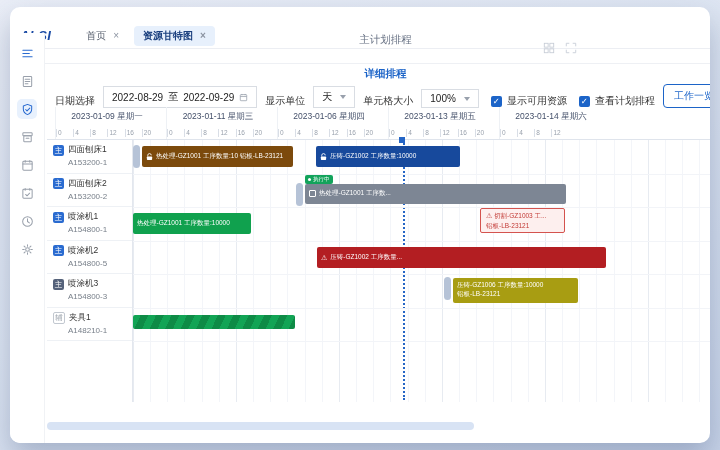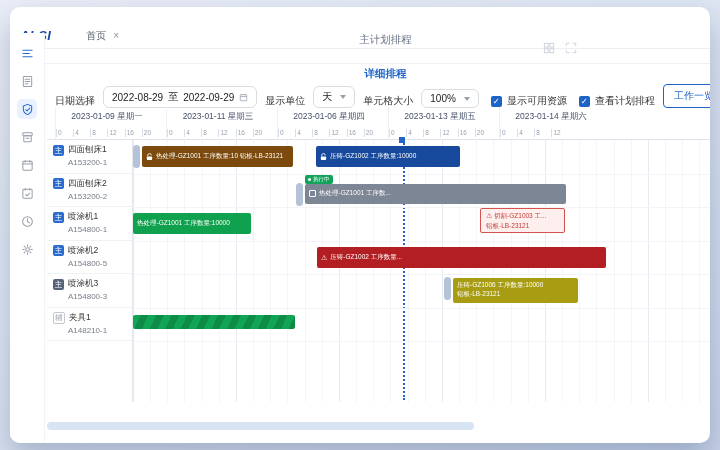--- a/index.html
+++ b/index.html
@@ -30,21 +30,21 @@
   .viewtabs{height:30px;display:flex;align-items:center;padding-left:16px;gap:10px;border-bottom:1px solid #eef0f4;position:relative;flex-direction:column;}
   .vt-main{font-size:10.5px;color:#667083;}
   .vt-sep{width:1px;height:11px;background:#e0e3e9;}
   .vt-detail{font-size:10.5px;color:#1c64c8;font-weight:bold;}
   .vt-icons{position:absolute;left:498px;top:9px;display:flex;gap:10px;}
   .vt-icons svg{stroke:#c6ccd6;fill:none;stroke-width:1;}
 
   
   .toolbar{height:44px;display:flex;align-items:flex-end;padding-left:10px;gap:8px;font-size:10px;color:#333;white-space:nowrap;}
   .tb-label{color:#333;}
-  .field{display:flex;align-items:center;gap:5px;border:1px solid #d9dde3;border-radius:6px;padding:3px 8px;background:#fff;color:#222;}
+  .field{display:flex;align-items:center;gap:5px;border:1px solid #d9dde3;border-radius:0;padding:3px 8px;background:#fff;color:#222;}
   .caret{width:0;height:0;border-left:3.5px solid transparent;border-right:3.5px solid transparent;border-top:4px solid #98a0ac;margin-left:3px;}
   .chk{display:flex;align-items:center;gap:5px;margin-left:4px;}
   .check{width:11px;height:11px;background:#1c64c8;border-radius:2px;color:#fff;font-size:8.5px;line-height:11px;text-align:center;}
   .action-btn{margin-left:auto;margin-right:-14px;border:1px solid #1c64c8;color:#1c64c8;background:#fff;border-radius:4px;font-size:10px;padding:4px 10px;white-space:nowrap;}
 
   
   .gantt{position:absolute;left:2px;top:74px;right:0;}
   .g-header{height:32px;display:flex;border-bottom:1px solid #dfe4ec;}
   .corner{width:85px;min-width:85px;display:flex;align-items:center;justify-content:center;font-size:9px;color:#333;border-right:1px solid #e3e7ee;}
   .days{flex:1;display:flex;overflow:hidden;}
@@ -85,20 +85,24 @@
 
 <div class="stage">
   <div class="window">
 
     <div class="topbar">
       <span class="brand">ALSI</span>
       <div class="tb-tab">
         <span>首页</span>
         <span class="close-icon"></span>
       </div>
+      <div class="tb-tab active">
+        <span>资源甘特图</span>
+        <span class="close-icon"></span>
+      </div>
     </div>
 
     <div class="sidebar">
       <div class="sb-btn blue">
         <svg width="13" height="13" viewBox="0 0 14 14">
             <path d="M2 3.5h10M2 7h7M2 10.5h10"></path>
           </svg>
       </div>
       <div class="sb-btn">
         <svg width="13" height="13" viewBox="0 0 14 14">

